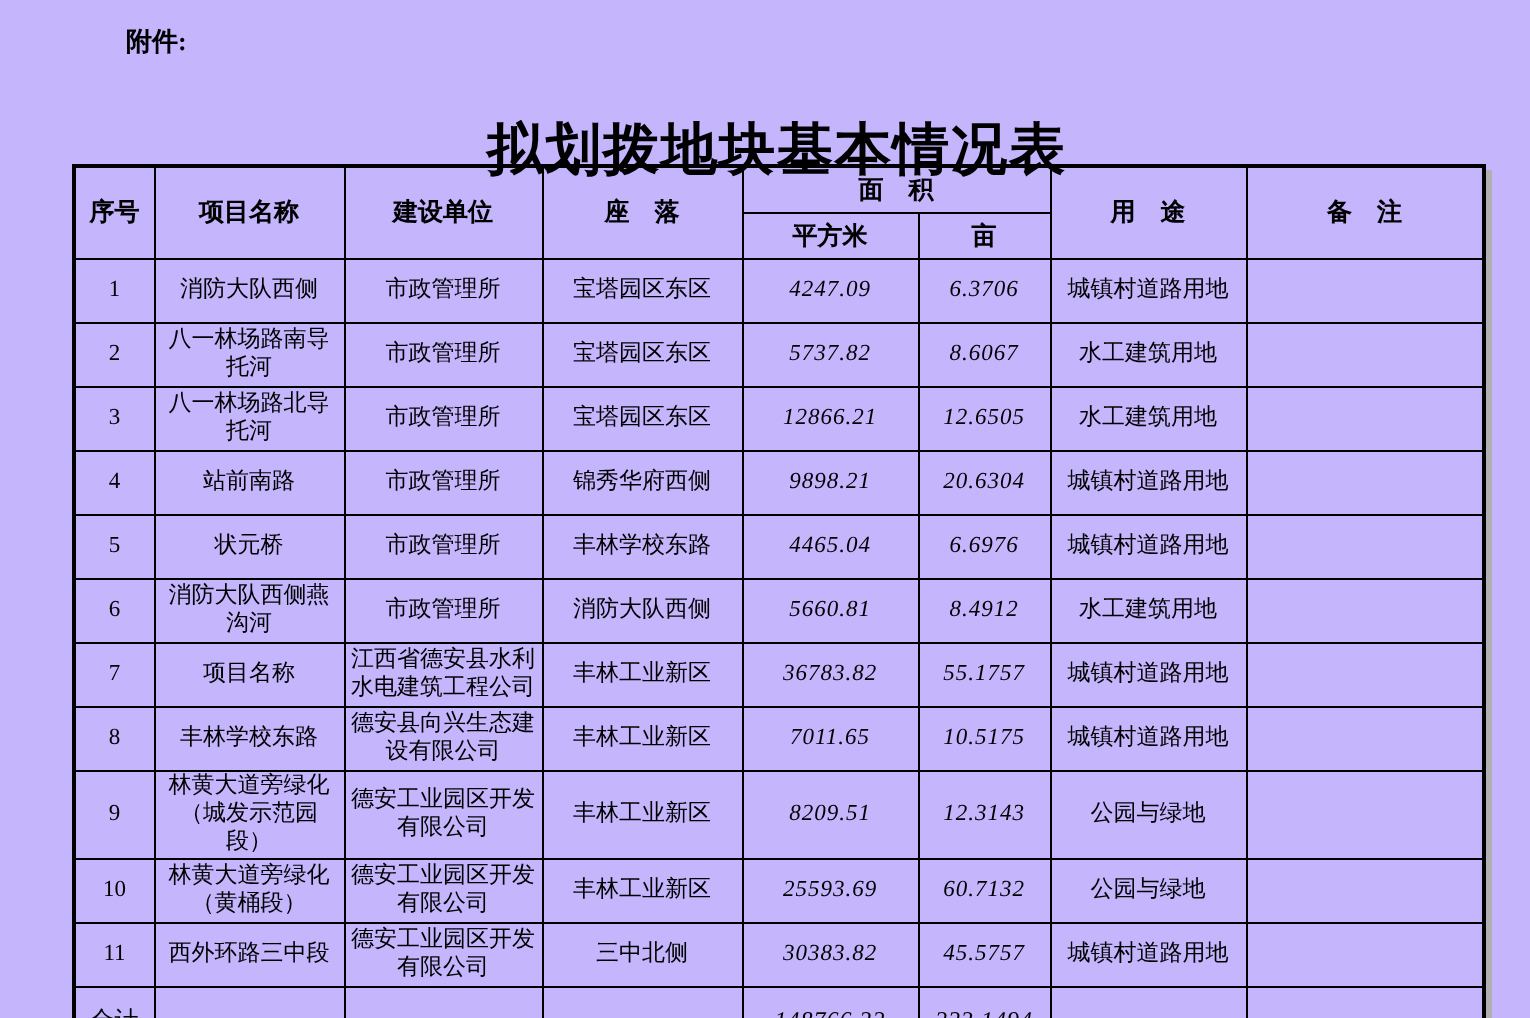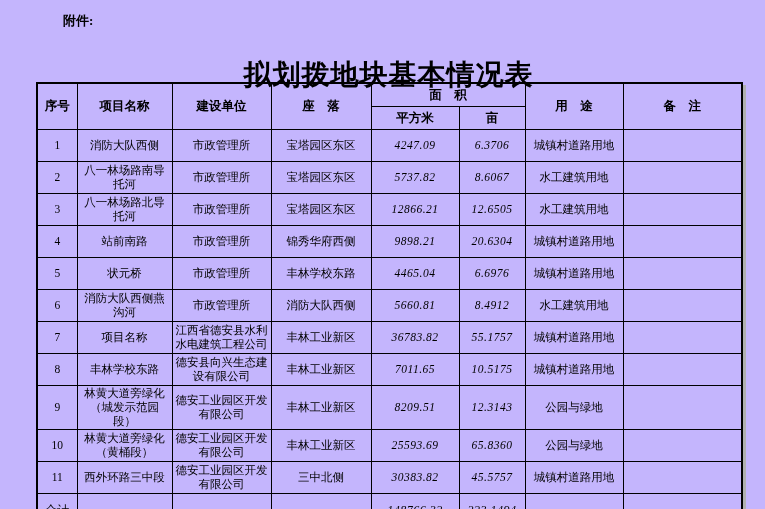--- a/index.html
+++ b/index.html
@@ -209,21 +209,21 @@
         <td class="cell num">12.3143</td>
         <td class="cell">公园与绿地</td>
         <td class="cell"></td>
       </tr>
       <tr>
         <td class="cell">10</td>
         <td class="cell">林黄大道旁绿化（黄桶段）</td>
         <td class="cell">德安工业园区开发有限公司</td>
         <td class="cell">丰林工业新区</td>
         <td class="cell num">25593.69</td>
-        <td class="cell num">65.8360</td>
+        <td class="cell num">60.7132</td>
         <td class="cell">公园与绿地</td>
         <td class="cell"></td>
       </tr>
       <tr>
         <td class="cell">11</td>
         <td class="cell">西外环路三中段</td>
         <td class="cell">德安工业园区开发有限公司</td>
         <td class="cell">三中北侧</td>
         <td class="cell num">30383.82</td>
         <td class="cell num">45.5757</td>

